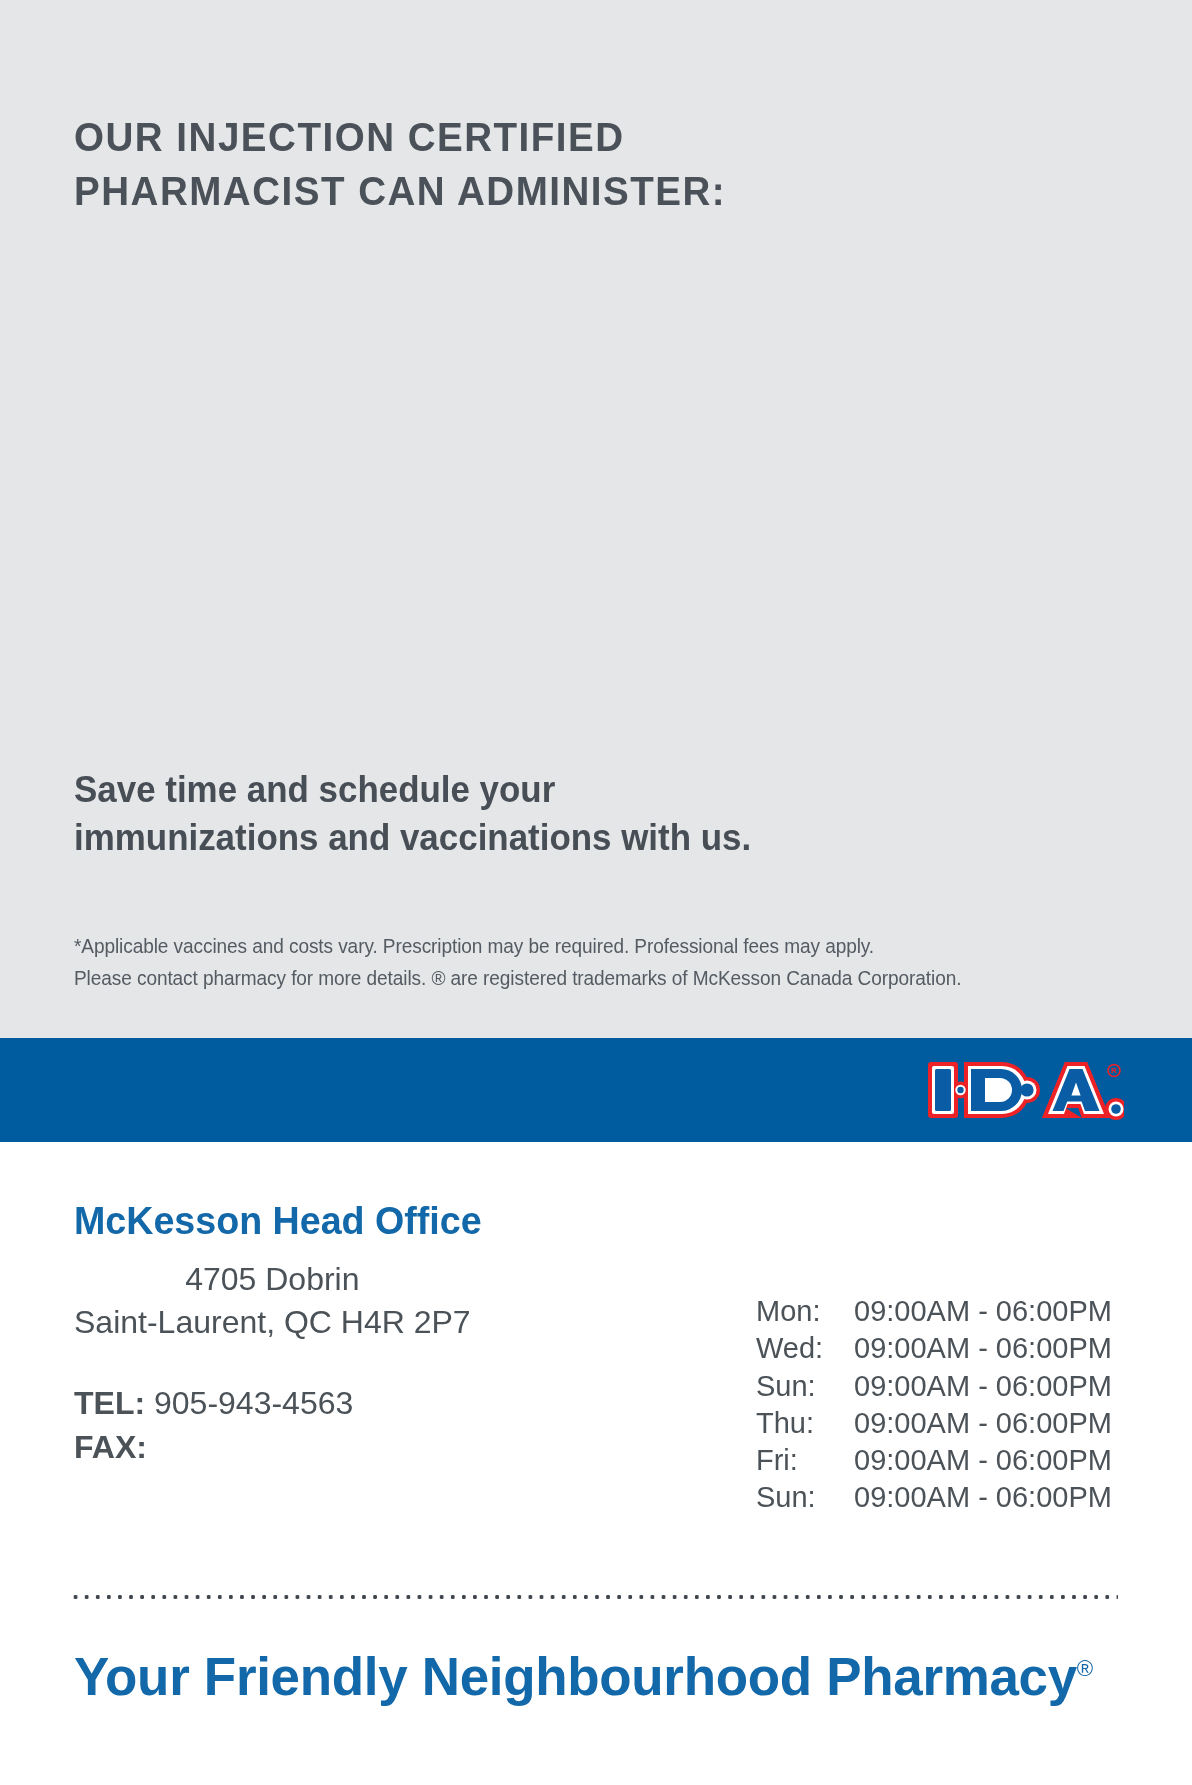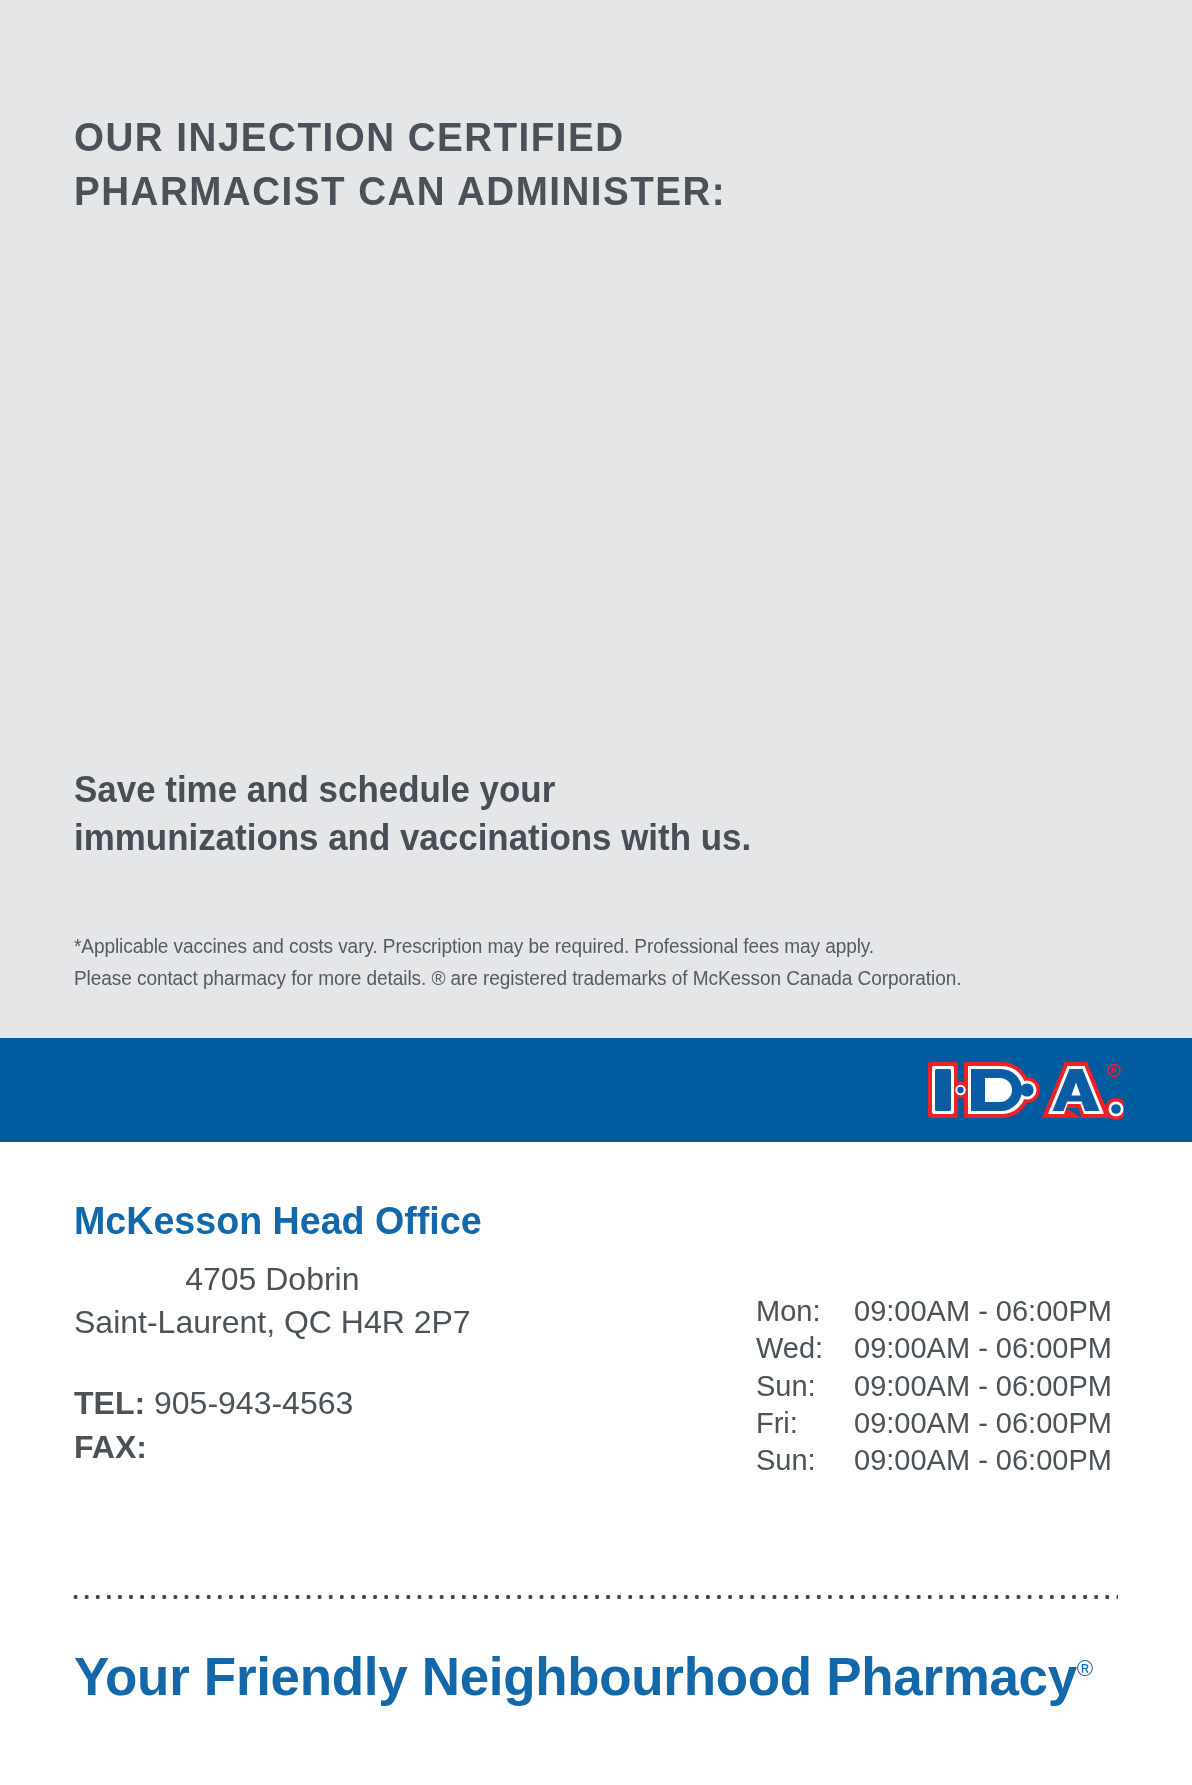--- a/index.html
+++ b/index.html
@@ -300,20 +300,24 @@
       </tr>
       <tr>
         <td class="day-cell">Wed:</td>
         <td class="time-cell">09:00AM - 06:00PM</td>
       </tr>
       <tr>
         <td class="day-cell">Sun:</td>
         <td class="time-cell">09:00AM - 06:00PM</td>
       </tr>
       <tr>
+        <td class="day-cell">Thu:</td>
+        <td class="time-cell">09:00AM - 06:00PM</td>
+      </tr>
+      <tr>
         <td class="day-cell">Fri:</td>
         <td class="time-cell">09:00AM - 06:00PM</td>
       </tr>
       <tr>
         <td class="day-cell">Sun:</td>
         <td class="time-cell">09:00AM - 06:00PM</td>
       </tr>
     </tbody>
   </table>
 

